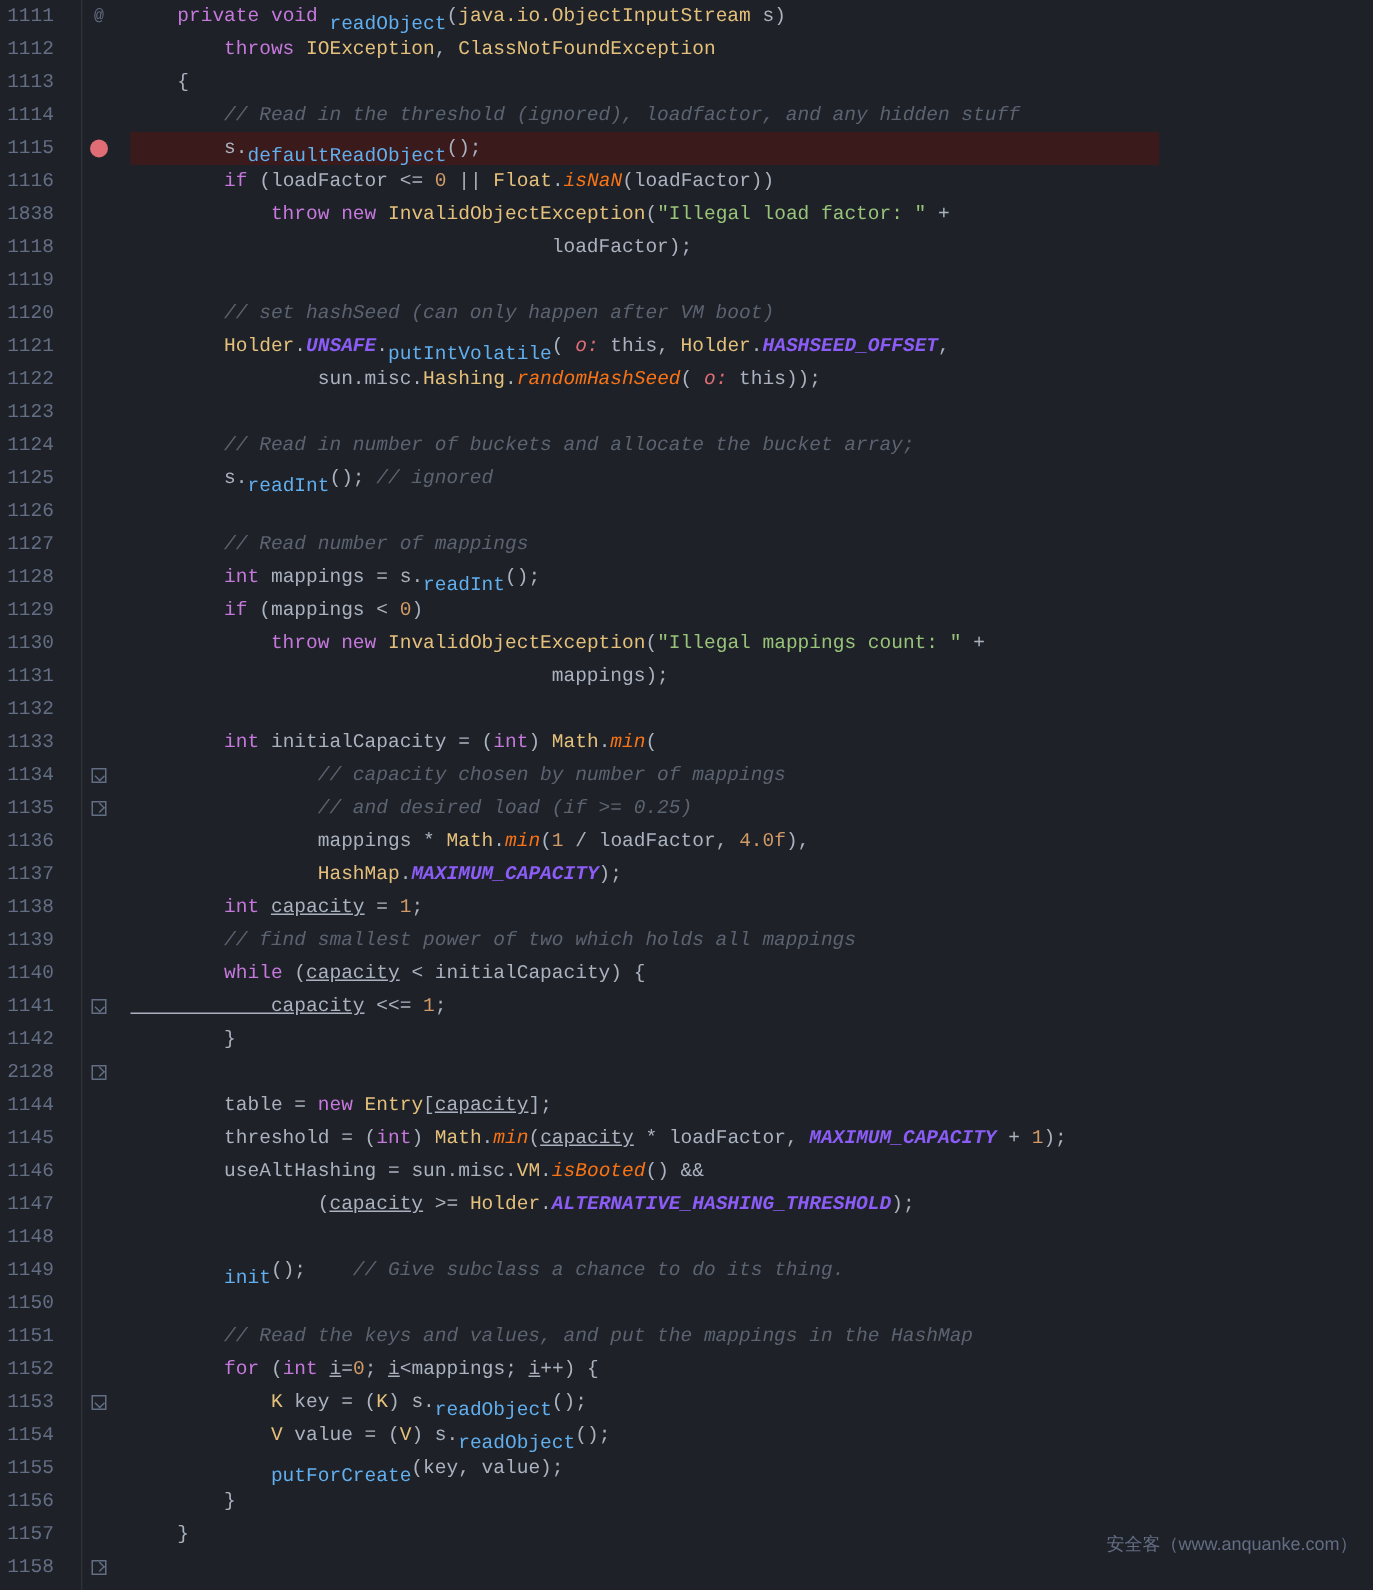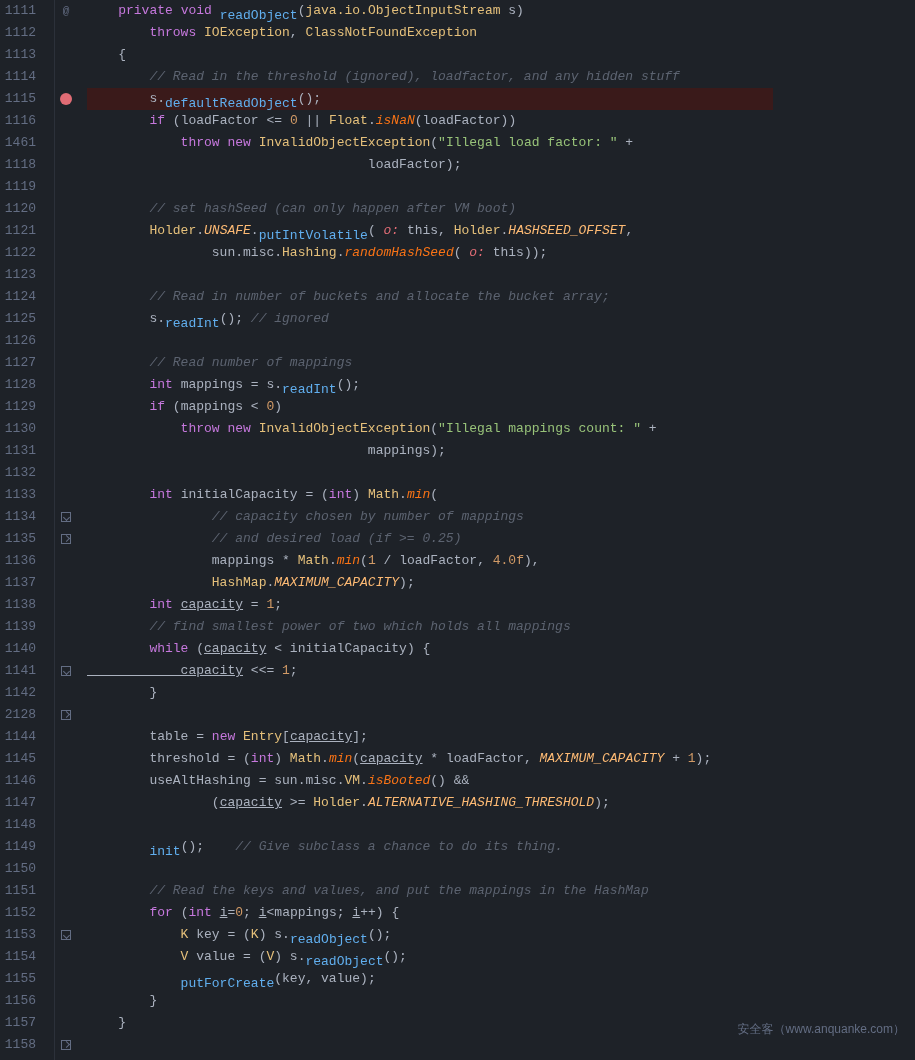--- a/index.html
+++ b/index.html
@@ -93,21 +93,21 @@
     .type { color: #e5c07b; }
     .fn { color: #61afef; margin-top: 10px; }
     .str { color: #98c379; }
     .num { color: #d19a66; }
     .comment { color: #5c6370; font-style: italic; }
     .var { color: #abb2bf; }
     .italic-fn { color: #f97316; font-style: italic; }
     .param-label { color: #e06c75; font-style: italic; }
     .underline { text-decoration: underline; }
     .punct { color: #abb2bf; }
-    .special { color: #fdba74; font-style: italic; }
+    .special { color: #8b5cf6; font-style: italic; font-weight: bold; }
     .watermark {
       position: fixed;
       bottom: 20px;
       right: 10px;
       color: #636d83;
       font-size: 12px;
       font-family: sans-serif;
     }
   </style>
 </head>
@@ -115,21 +115,21 @@
 
 <div class="code-container">
 
   <div class="line-numbers">
     <span class="line-number">1111</span>
     <span class="line-number">1112</span>
     <span class="line-number">1113</span>
     <span class="line-number">1114</span>
     <span class="line-number">1115</span>
     <span class="line-number">1116</span>
-    <span class="line-number">1461</span>
+    <span class="line-number">1838</span>
     <span class="line-number">1118</span>
     <span class="line-number">1119</span>
     <span class="line-number">1120</span>
     <span class="line-number">1121</span>
     <span class="line-number">1122</span>
     <span class="line-number">1123</span>
     <span class="line-number">1124</span>
     <span class="line-number">1125</span>
     <span class="line-number">1126</span>
     <span class="line-number">1127</span>

